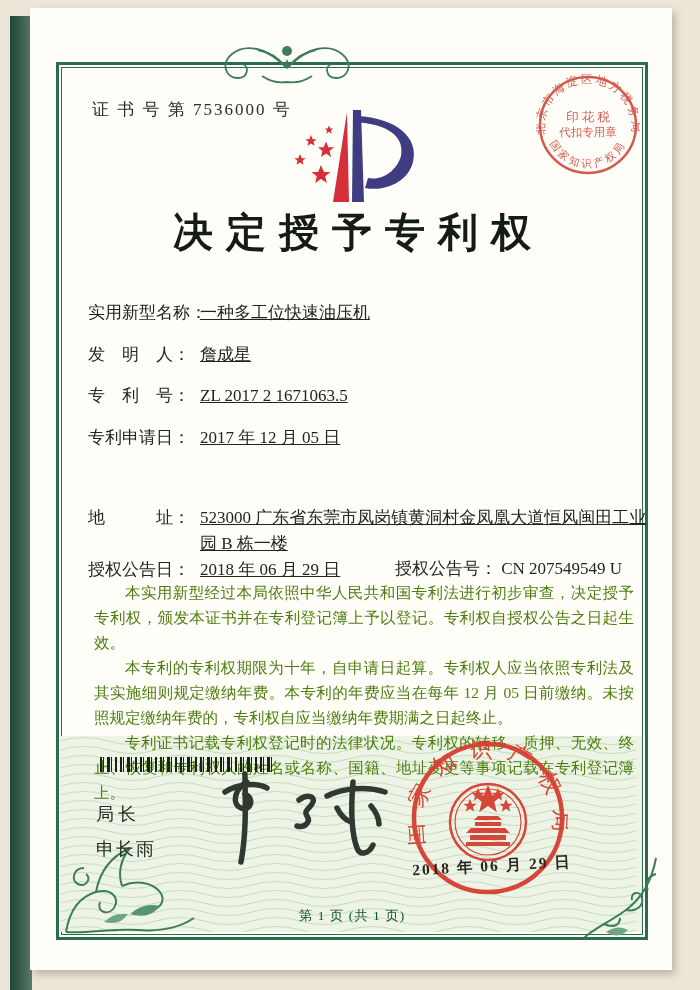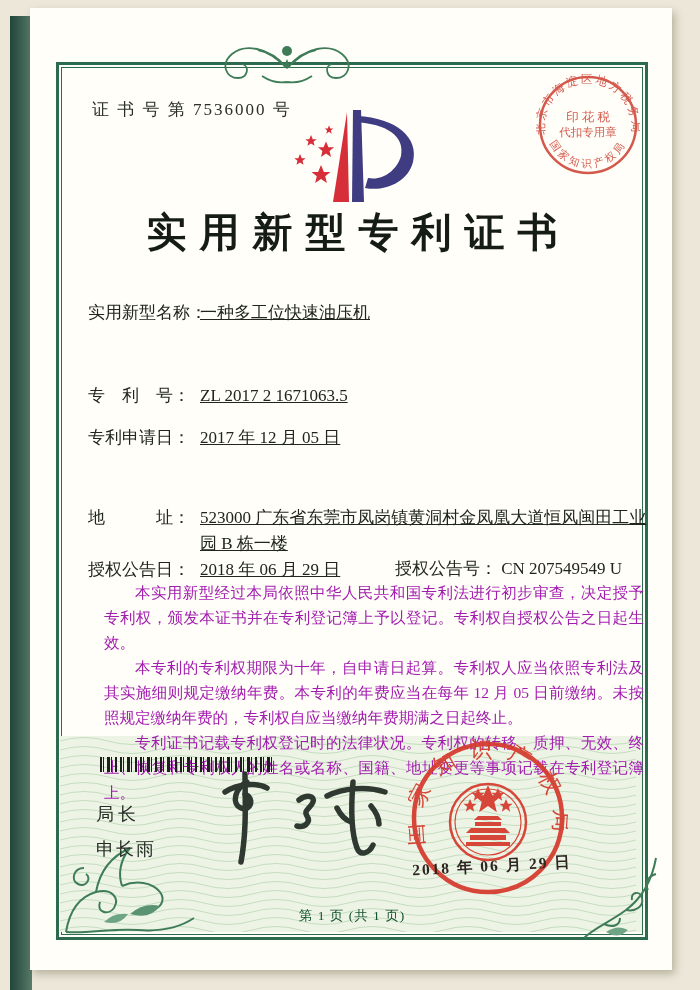--- a/index.html
+++ b/index.html
@@ -39,22 +39,22 @@
     letter-spacing:13px;text-indent:13px;white-space:nowrap;
   }
   .field{position:absolute;left:58px;font-size:17px;line-height:1.55;}
   .field .lbl{display:inline-block;width:112px;vertical-align:top;white-space:nowrap;}
   .field .val{display:inline-block;vertical-align:top;text-decoration:underline;}
   .f1{top:292px}.f2{top:334px}.f3{top:375px}.f4{top:417px}.f5{top:457px}
   .f6{top:497px}.f6 .val{width:452px;}
   .f7{top:549px}
   .field-right{position:absolute;left:365px;top:549px;font-size:17px;white-space:nowrap;}
   .paras{
-    position:absolute;left:74px;top:572px;width:540px;
-    font-size:15.5px;line-height:25px;text-align:justify;color:#a21caf;
+    position:absolute;left:64px;top:572px;width:540px;
+    font-size:15.5px;line-height:25px;text-align:justify;color:#4d7c0f;
   }
   .paras p{margin:0;text-indent:2em;}
   .barcode{
     position:absolute;left:70px;top:749px;width:172px;height:15px;
     background-image:repeating-linear-gradient(90deg,
       #1c1f1c 0 2px,transparent 2px 3px,
       #1c1f1c 3px 4px,transparent 4px 7px,
       #1c1f1c 7px 10px,transparent 10px 11px,
       #1c1f1c 11px 12px,transparent 12px 15px,
       #1c1f1c 15px 17px,transparent 17px 20px);
@@ -161,24 +161,27 @@
       <use href="#lst" transform="translate(27,52) scale(.6)"></use>
       <use href="#lst" transform="translate(48,67) scale(1.0)"></use>
       <path d="M74,4 L60,94 L76,94 Z"></path>
     </g>
     <g fill="#3f3c82">
       <path d="M80,2 L79,94 L91,94 L88,2 Z"></path>
       <path d="M84,8 C124,10 146,30 140,54 C135,74 112,84 92,80 L95,70 C110,73 124,62 128,48 C132,28 114,16 82,14 Z"></path>
     </g>
   </svg>
 
-  <div class="title">实用新型专利证书</div>
+  <div class="title">决定授予专利权</div>
 
   <div class="field f1">
     <span class="lbl">实用新型名称：</span><span class="val">一种多工位快速油压机</span>
+  </div>
+  <div class="field f2">
+    <span class="lbl">发　明　人：</span><span class="val">詹成星</span>
   </div>
   <div class="field f3">
     <span class="lbl">专　利　号：</span><span class="val">ZL 2017 2 1671063.5</span>
   </div>
   <div class="field f4">
     <span class="lbl">专利申请日：</span><span class="val">2017 年 12 月 05 日</span>
   </div>
   <div class="field f6">
     <span class="lbl">地　　　址：</span><span class="val">523000 广东省东莞市凤岗镇黄洞村金凤凰大道恒风闽田工业园 B 栋一楼</span>
   </div>

